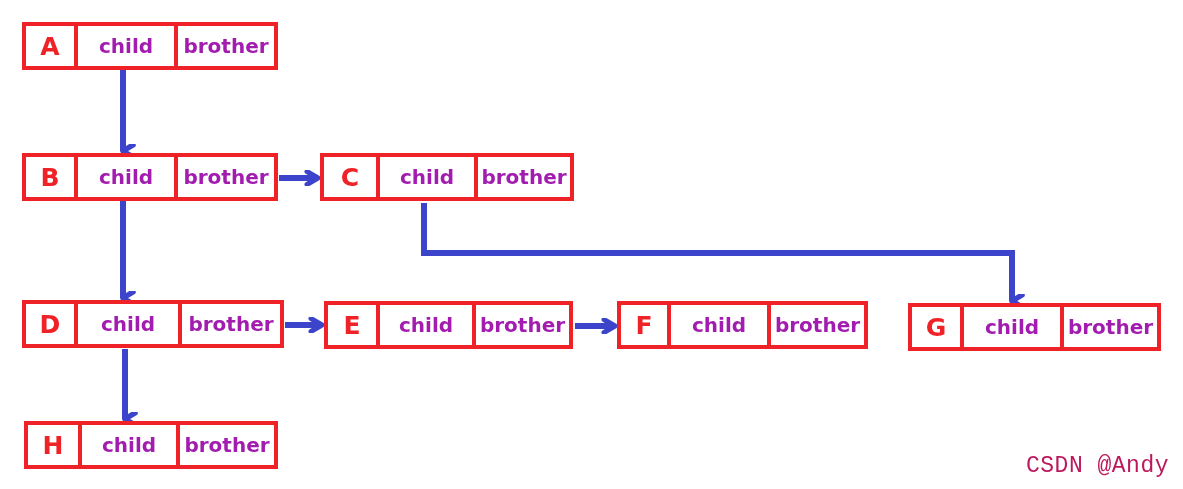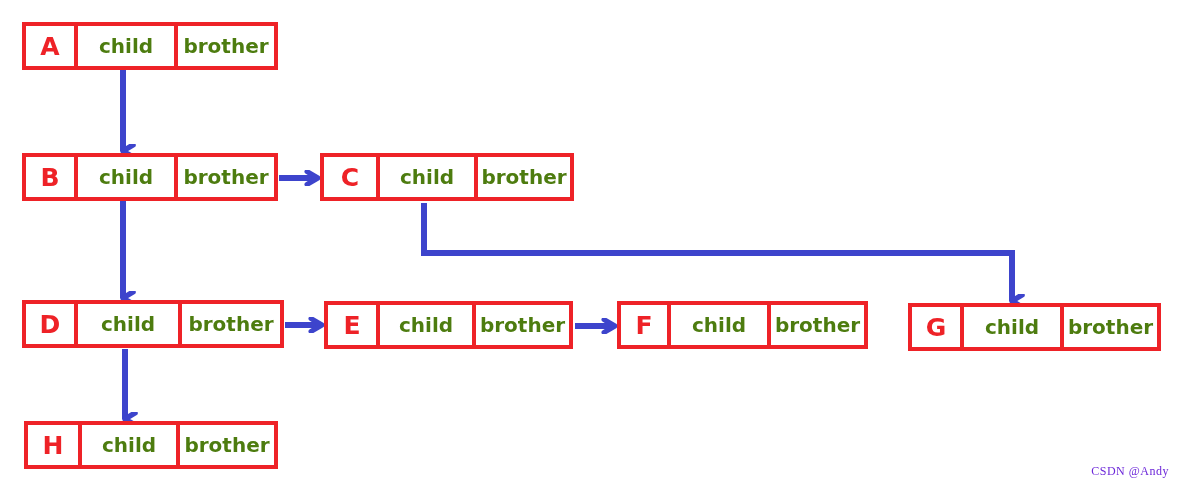--- a/index.html
+++ b/index.html
@@ -25,21 +25,21 @@
     border: 4px solid #ee2227;
     background: #ffffff;
     height: 48px;
     z-index: 3;
   }
   .cell {
     display: flex;
     align-items: center;
     justify-content: center;
     box-sizing: border-box;
-    color: #4d7c0f;
+    color: #a21caf;
     font-family: "DejaVu Sans", sans-serif;
     font-weight: bold;
     white-space: nowrap;
     overflow: hidden;
   }
   .cell.key {
     font-size: 25px;
     color: #ee2227;
     border-right: 4px solid #ee2227;
   }
@@ -61,23 +61,23 @@
     height: 489px;
     z-index: 2;
     pointer-events: none;
   }
 
   
   #watermark {
     position: absolute;
     right: 14px;
     bottom: 10px;
-    color: #6d28d9;
-    font-size: 12px;
-    font-family: Liberation Serif, serif;
+    color: #be185d;
+    font-size: 23px;
+    font-family: Liberation Mono, monospace;
     letter-spacing: 0.5px;
     z-index: 4;
     user-select: none;
   }
 </style>
 </head>
 <body>
 
 <div id="canvas">
 

